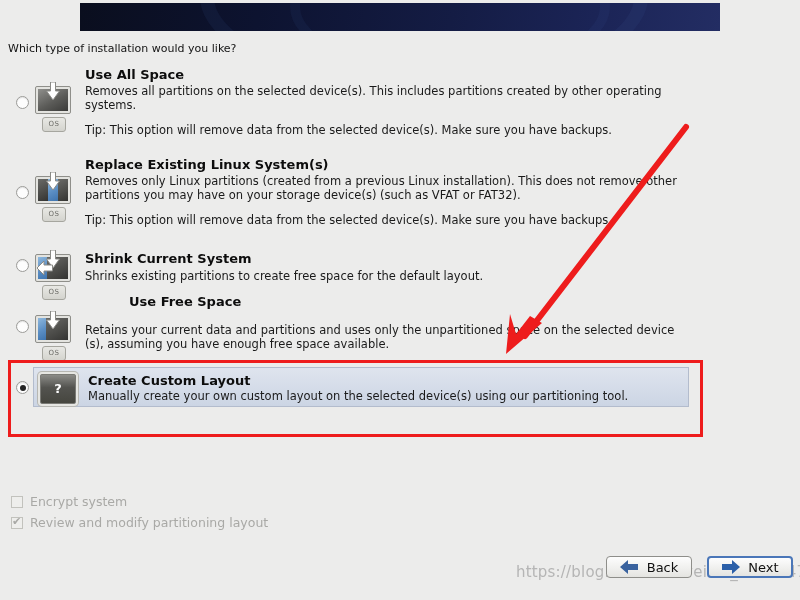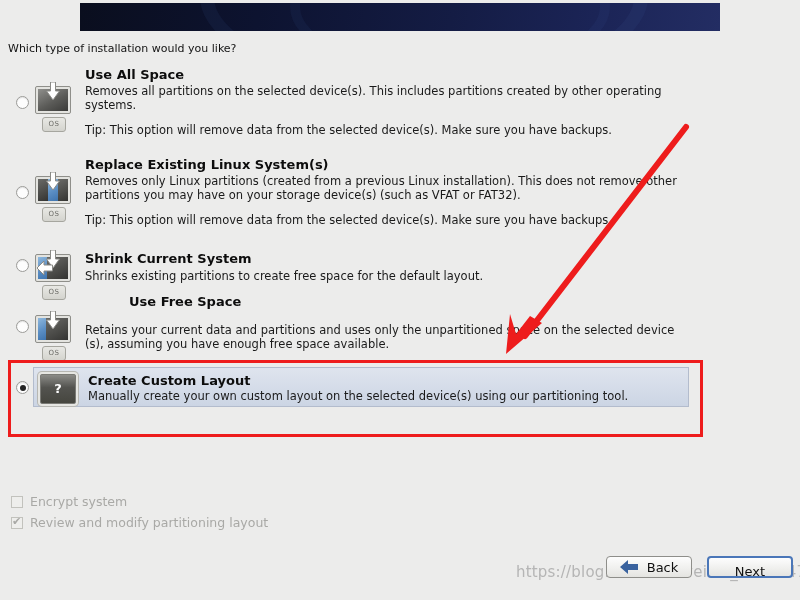--- a/index.html
+++ b/index.html
@@ -392,18 +392,18 @@
 </div>
 
 <div id="watermark">https://blog.csdn.net/weixin_44672474</div>
 
 <div class="btn" style="left:606px; top:556px; width:86px;">
   <svg class="glyph" viewBox="0 0 19 14">
     <polygon points="0,7 8,0 8,4 18,4 18,10 8,10 8,14" fill="#39629e"></polygon>
   </svg>
   <span>Back</span>
 </div>
-<div class="btn focus" style="left:707px; top:556px; width:86px;flex-direction:column;">
+<div class="btn focus" style="left:707px; top:556px; width:86px;">
   <svg class="glyph" viewBox="0 0 19 14">
     <polygon points="19,7 11,0 11,4 1,4 1,10 11,10 11,14" fill="#2b5fa8"></polygon>
   </svg>
   <span>Next</span>
 </div>
 
 </body></html>

